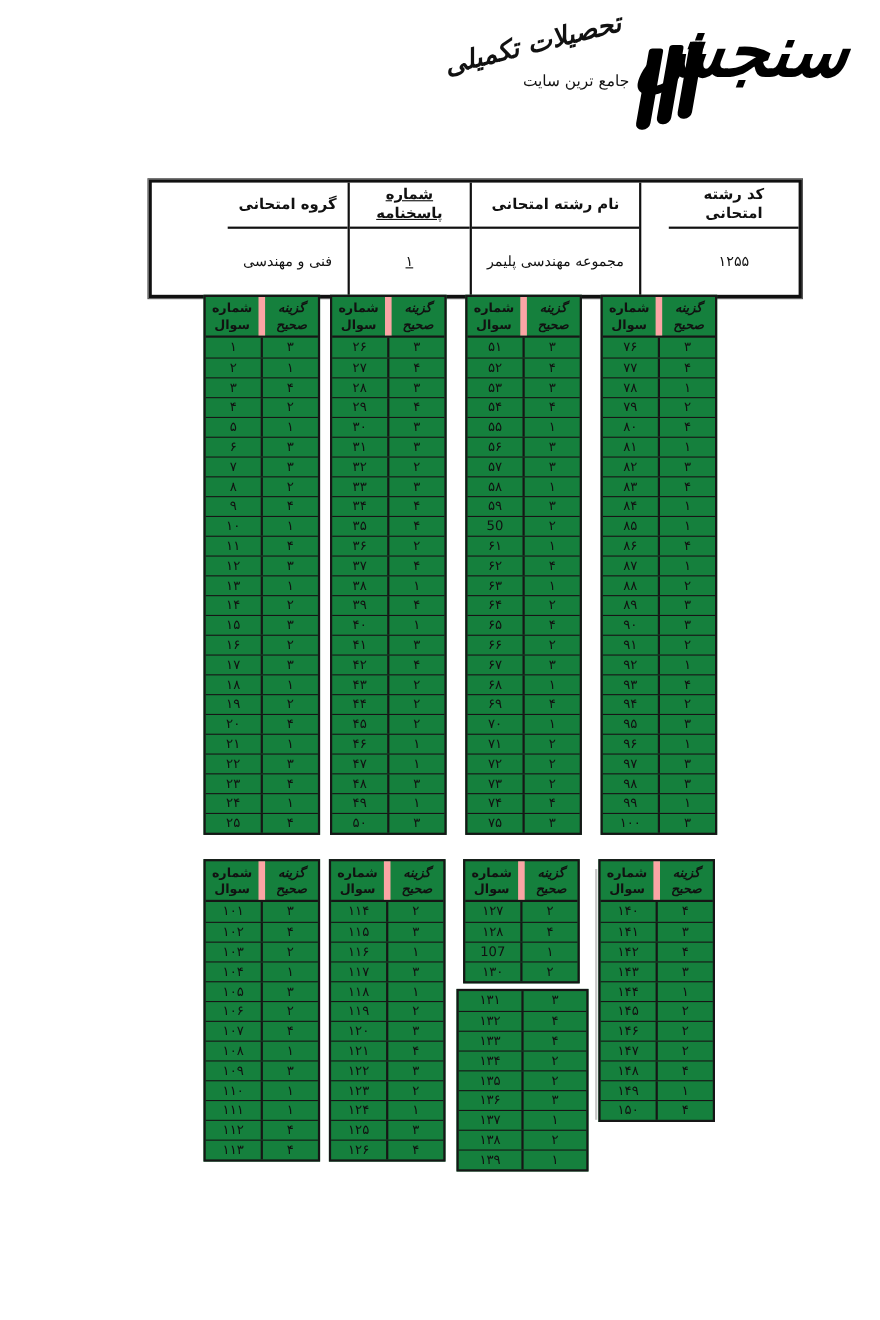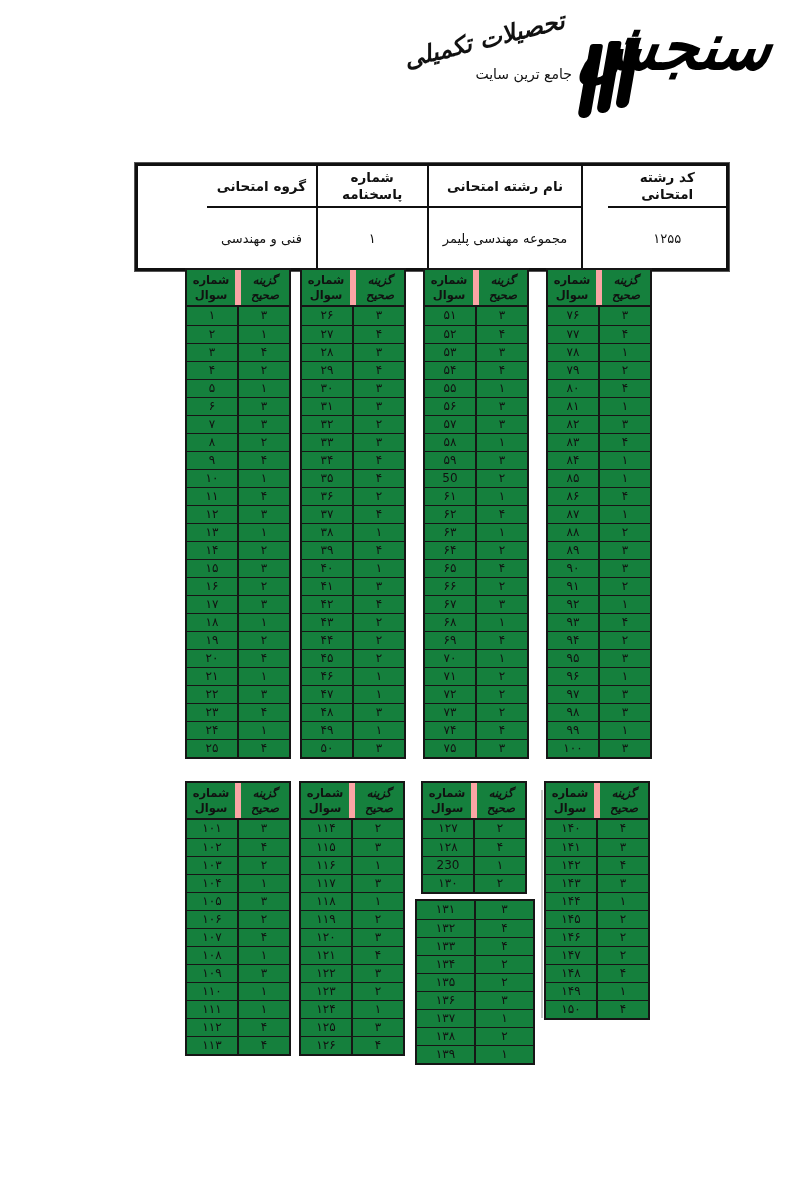--- a/index.html
+++ b/index.html
@@ -36,21 +36,21 @@
   .info-col{display:flex;flex-direction:column;}
   .info-col + .info-col{border-left:none;border-right:2px solid #101010;}
   .info-head{
     height:40px;display:flex;align-items:center;justify-content:center;text-align:center;
     font-weight:bold;font-size:13.5px;border-bottom:2px solid #101010;padding:0 5px;line-height:1.25;
   }
   .info-val{
     height:26px;display:flex;align-items:center;justify-content:center;
     font-size:13px;padding:17px 4px;white-space:nowrap;
   }
-  .w1{width:20%;margin-left:25px;} .w2{width:26%;} .w3{width:17%;} .w4{width:18.5%;} .w5{width:18.5%;}
+  .w1{width:20%;margin-left:25px;} .w2{width:26%;} .w3{width:17%;} .w4{width:18.5%;text-decoration:underline;} .w5{width:18.5%;}
 
   
   .akey{position:absolute;width:106px;}
   .akey-box{border:2.5px solid #161616;background:#15803d;}
   .akey-box.seg2{margin-top:5px;margin-left:-6px;width:116px;}
   .akey-head{display:flex;border-bottom:2px solid #161616;}
   .hc{
     flex:1;text-align:center;font-size:11.5px;font-weight:bold;line-height:1.3;
     padding:3px 0 2px;white-space:pre-line;direction:rtl;
   }
@@ -675,21 +675,21 @@
       </div>
       <div class="akey-row">
         <div class="qc">۱۲۷</div>
         <div class="ac">۲</div>
       </div>
       <div class="akey-row">
         <div class="qc">۱۲۸</div>
         <div class="ac">۴</div>
       </div>
       <div class="akey-row">
-        <div class="qc">230</div>
+        <div class="qc">107</div>
         <div class="ac">۱</div>
       </div>
       <div class="akey-row">
         <div class="qc">۱۳۰</div>
         <div class="ac">۲</div>
       </div>
     </div>
     <div class="akey-box seg2">
       <div class="akey-row">
         <div class="qc">۱۳۱</div>

